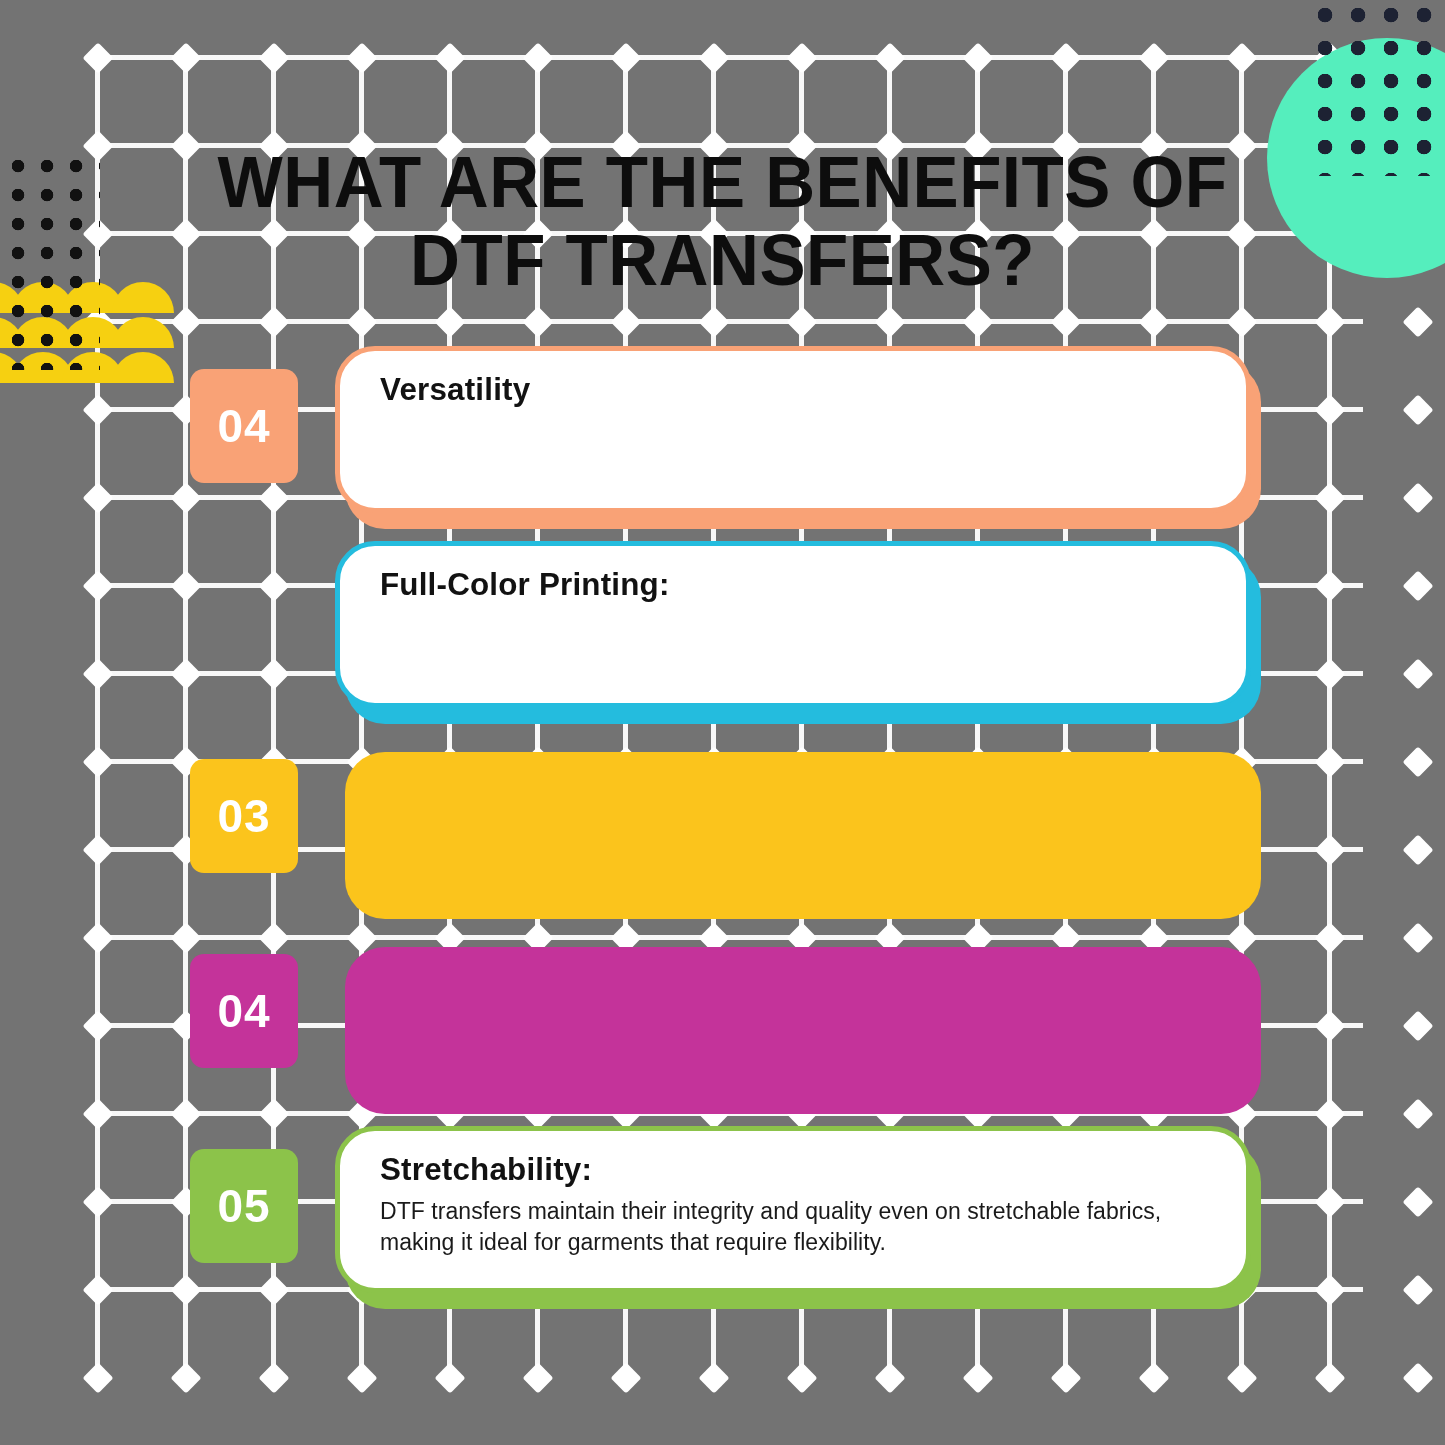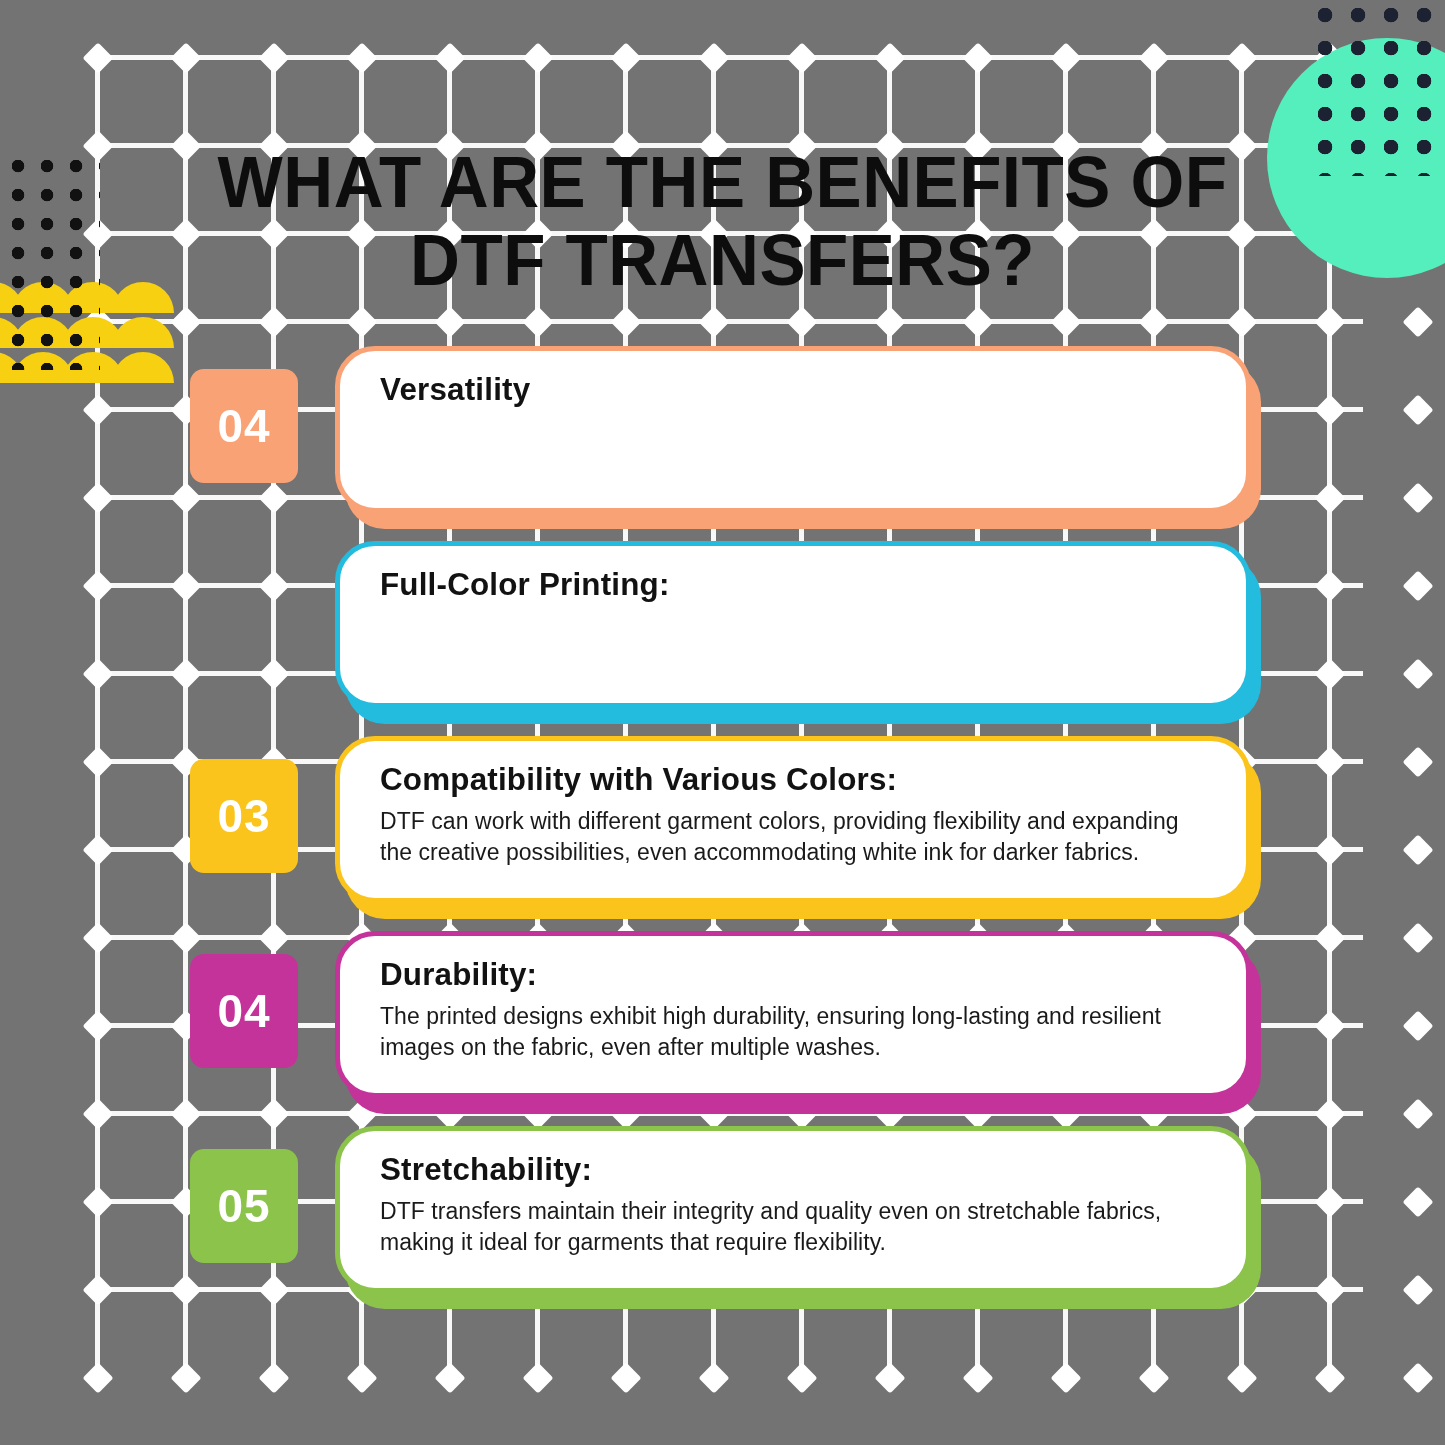--- a/index.html
+++ b/index.html
@@ -452,32 +452,24 @@
       </div>
       <div class="row">
         <div class="card-shadow" style="background: rgb(36, 188, 222);"></div>
         <div class="card" style="border-color: rgb(36, 188, 222);">
           <h3>Full-Color Printing:</h3>
         </div>
       </div>
       <div class="row">
         <div class="card-shadow" style="background: rgb(251, 196, 28);"></div>
         <div class="badge" style="background: rgb(251, 196, 28);">03</div>
-        <div class="card" style="border-color: rgb(251, 196, 28);">
-          <h3>Compatibility with Various Colors:</h3>
-          <p>DTF can work with different garment colors, providing flexibility and expanding the creative possibilities, even accommodating white ink for darker fabrics.</p>
-        </div>
       </div>
       <div class="row">
         <div class="card-shadow" style="background: rgb(196, 51, 154);"></div>
         <div class="badge" style="background: rgb(196, 51, 154);">04</div>
-        <div class="card" style="border-color: rgb(196, 51, 154);">
-          <h3>Durability:</h3>
-          <p>The printed designs exhibit high durability, ensuring long-lasting and resilient images on the fabric, even after multiple washes.</p>
-        </div>
       </div>
       <div class="row">
         <div class="card-shadow" style="background: rgb(140, 195, 74);"></div>
         <div class="badge" style="background: rgb(140, 195, 74);">05</div>
         <div class="card" style="border-color: rgb(140, 195, 74);">
           <h3>Stretchability:</h3>
           <p>DTF transfers maintain their integrity and quality even on stretchable fabrics, making it ideal for garments that require flexibility.</p>
         </div>
       </div>
     </div>

